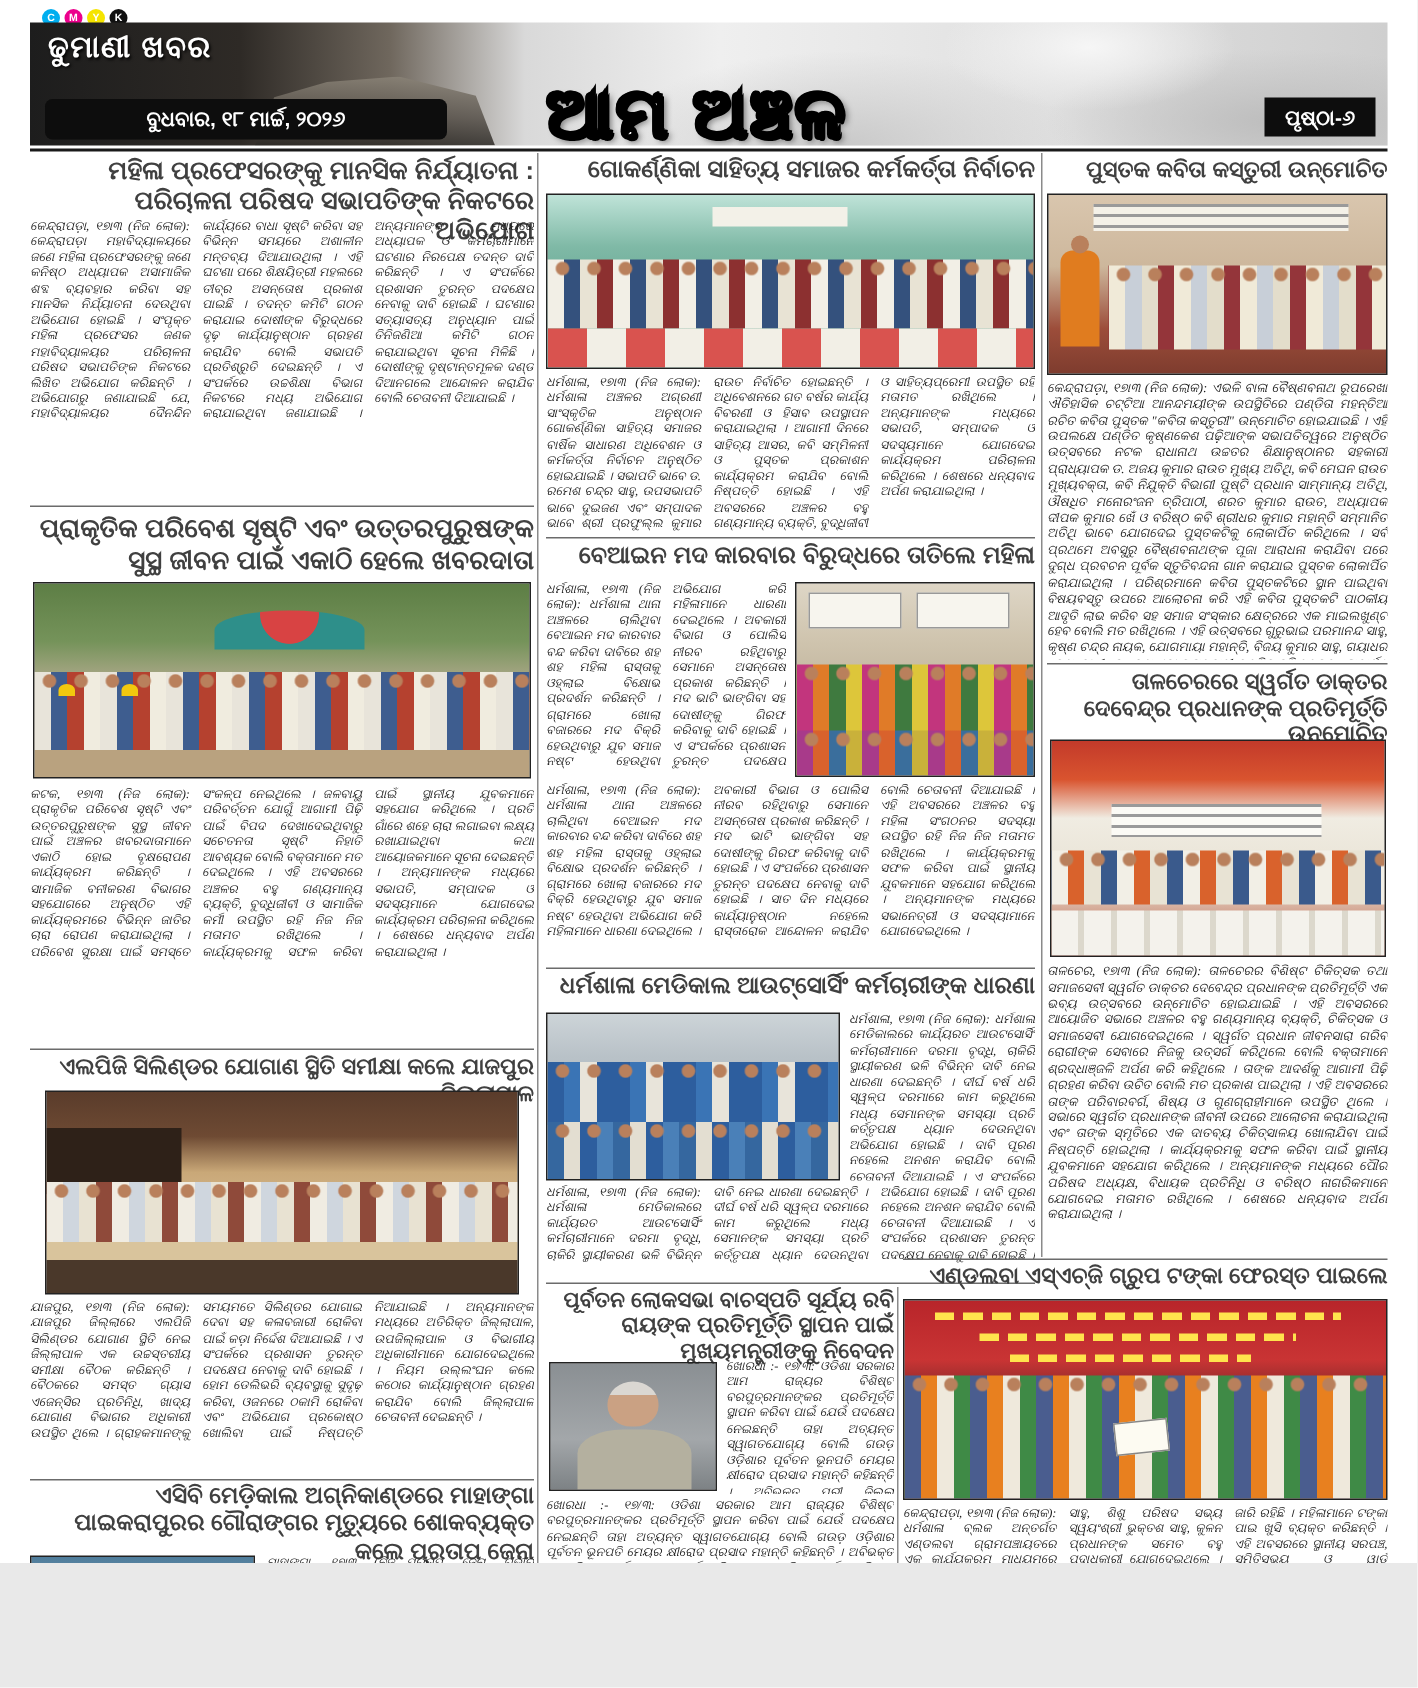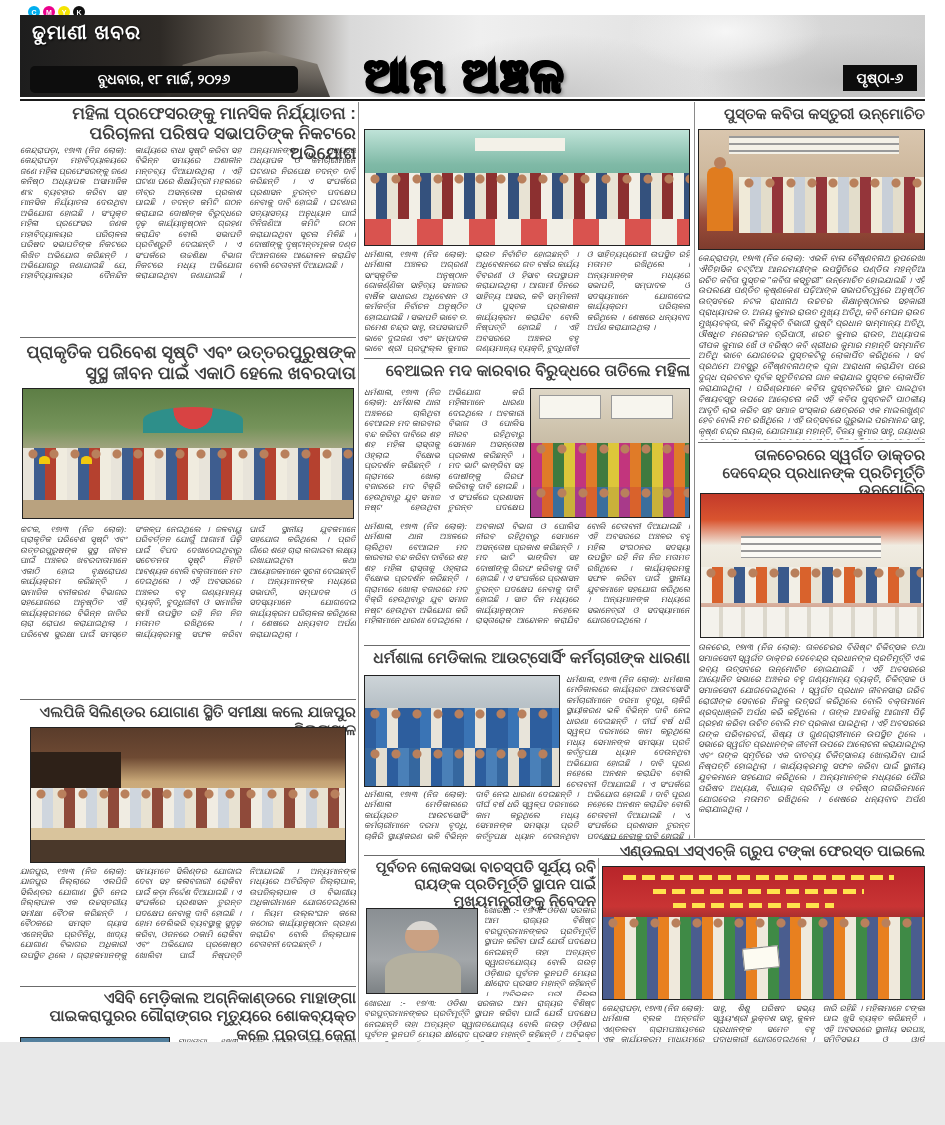--- a/index.html
+++ b/index.html
@@ -101,20 +101,21 @@
   </div>
   <div class="abs body-text cols3" style="left:20px;top:867px;width:336px;height:116px;">ଯାଜପୁର, ୧୭ା୩ (ନିଜ ଲୋକ): ଯାଜପୁର ଜିଲ୍ଲାରେ ଏଲପିଜି ସିଲିଣ୍ଡର ଯୋଗାଣ ସ୍ଥିତି ନେଇ ଜିଲ୍ଲାପାଳ ଏକ ଉଚ୍ଚସ୍ତରୀୟ ସମୀକ୍ଷା ବୈଠକ କରିଛନ୍ତି । ବୈଠକରେ ସମସ୍ତ ଗ୍ୟାସ ଏଜେନ୍ସିର ପ୍ରତିନିଧି, ଖାଦ୍ୟ ଯୋଗାଣ ବିଭାଗର ଅଧିକାରୀ ଉପସ୍ଥିତ ଥିଲେ । ଗ୍ରାହକମାନଙ୍କୁ ସମୟମତେ ସିଲିଣ୍ଡର ଯୋଗାଇ ଦେବା ସହ କଳାବଜାରୀ ରୋକିବା ପାଇଁ କଡ଼ା ନିର୍ଦ୍ଦେଶ ଦିଆଯାଇଛି । ଏ ସଂପର୍କରେ ପ୍ରଶାସନ ତୁରନ୍ତ ପଦକ୍ଷେପ ନେବାକୁ ଦାବି ହୋଇଛି । ହୋମ ଡେଲିଭରି ବ୍ୟବସ୍ଥାକୁ ସୁଦୃଢ଼ କରିବା, ଓଜନରେ ଠକାମି ରୋକିବା ଏବଂ ଅଭିଯୋଗ ପ୍ରକୋଷ୍ଠ ଖୋଲିବା ପାଇଁ ନିଷ୍ପତ୍ତି ନିଆଯାଇଛି । ଅନ୍ୟମାନଙ୍କ ମଧ୍ୟରେ ଅତିରିକ୍ତ ଜିଲ୍ଲାପାଳ, ଉପଜିଲ୍ଲାପାଳ ଓ ବିଭାଗୀୟ ଅଧିକାରୀମାନେ ଯୋଗଦେଇଥିଲେ । ନିୟମ ଉଲ୍ଲଂଘନ କଲେ କଠୋର କାର୍ଯ୍ୟାନୁଷ୍ଠାନ ଗ୍ରହଣ କରାଯିବ ବୋଲି ଜିଲ୍ଲାପାଳ ଚେତାବନୀ ଦେଇଛନ୍ତି ।</div>
   <div class="abs hrule thin" style="left:20px;top:986px;width:336px;"></div>
 
   <div class="abs headline" style="left:20px;top:989px;width:336px;font-size:15.5px;">ଏସିବି ମେଡ଼ିକାଲ ଅଗ୍ନିକାଣ୍ଡରେ ମାହାଙ୍ଗା ପାଇକରାପୁରର ଗୌରାଙ୍ଗର ମୃତ୍ୟୁରେ ଶୋକବ୍ୟକ୍ତ କଲେ ପ୍ରତାପ ଜେନା</div>
   <div class="abs photo" style="left:20px;top:1037px;width:150px;height:66px;background:linear-gradient(180deg,#4f7d9c 0%,#6e93ab 35%,#c7b89b 60%,#b7a78a 100%);">
     <div class="layer crowd" style="bottom:0;height:34px;--c1:#efe9db;--c2:#b9543c;--c3:#e3dccb;--c4:#5b6f52;"></div>
   </div>
   <div class="abs body-text cols2" style="left:178px;top:1037px;width:178px;height:66px;font-size:8px;">ମାହାଙ୍ଗା, ୧୭ା୩ (ନିଜ ଲୋକ): ଏସିବି ମେଡିକାଲ ଅଗ୍ନିକାଣ୍ଡରେ ପ୍ରାଣ ହରାଇଥିବା ମାହାଙ୍ଗା ପାଇକରାପୁରର ଗୌରାଙ୍ଗର ମୃତ୍ୟୁରେ ପୂର୍ବତନ ମନ୍ତ୍ରୀ ପ୍ରତାପ ଜେନା ଗଭୀର ଶୋକବ୍ୟକ୍ତ କରିଛନ୍ତି । ମୃତକଙ୍କ ପରିବାରକୁ ଭେଟି ସେ ସମବେଦନା ଜଣାଇବା ସହ ସମ୍ଭବ ସହାୟତା ଯୋଗାଇଦେବାକୁ ପ୍ରତିଶ୍ରୁତି ଦେଇଛନ୍ତି । ଏହି ଅବସରରେ ଅଞ୍ଚଳର ବହୁ ଗଣ୍ୟମାନ୍ୟ ବ୍ୟକ୍ତି ଉପସ୍ଥିତ ଥିଲେ । ମୃତକଙ୍କ ପରିବାରକୁ ଉପଯୁକ୍ତ କ୍ଷତିପୂରଣ ଦେବାକୁ ସେ ସରକାରଙ୍କ ନିକଟରେ ଦାବି କରିଛନ୍ତି ।</div>
 
+  <div class="abs headline" style="left:364px;top:105px;width:326px;font-size:16px;">ଗୋକର୍ଣ୍ଣିକା ସାହିତ୍ୟ ସମାଜର କର୍ମକର୍ତ୍ତା ନିର୍ବାଚନ</div>
   <div class="abs photo" style="left:364px;top:129px;width:326px;height:117px;background:linear-gradient(180deg,#bfe3d8 0%,#7fb9a6 30%,#67a894 60%,#58947f 100%);">
     <div class="layer" style="top:8px;left:110px;width:90px;height:13px;background:#f3f1e8;"></div>
     <div class="layer crowd" style="bottom:26px;height:46px;--c1:#f2efe6;--c2:#34517d;--c3:#e8e3d4;--c4:#8c3030;"></div>
     <div class="layer" style="bottom:0;height:26px;background:repeating-linear-gradient(90deg,#d9534f 0 26px,#f2efe6 26px 52px);"></div>
   </div>
   <div class="abs body-text cols3" style="left:364px;top:250px;width:326px;height:106px;">ଧର୍ମଶାଳା, ୧୭ା୩ (ନିଜ ଲୋକ): ଧର୍ମଶାଳା ଅଞ୍ଚଳର ଅଗ୍ରଣୀ ସାଂସ୍କୃତିକ ଅନୁଷ୍ଠାନ ଗୋକର୍ଣ୍ଣିକା ସାହିତ୍ୟ ସମାଜର ବାର୍ଷିକ ସାଧାରଣ ଅଧିବେଶନ ଓ କର୍ମକର୍ତ୍ତା ନିର୍ବାଚନ ଅନୁଷ୍ଠିତ ହୋଇଯାଇଛି । ସଭାପତି ଭାବେ ଡ. ରମେଶ ଚନ୍ଦ୍ର ସାହୁ, ଉପସଭାପତି ଭାବେ ଦୁଇଜଣ ଏବଂ ସମ୍ପାଦକ ଭାବେ ଶ୍ରୀ ପ୍ରଫୁଲ୍ଲ କୁମାର ରାଉତ ନିର୍ବାଚିତ ହୋଇଛନ୍ତି । ଅଧିବେଶନରେ ଗତ ବର୍ଷର କାର୍ଯ୍ୟ ବିବରଣୀ ଓ ହିସାବ ଉପସ୍ଥାପନ କରାଯାଇଥିଲା । ଆଗାମୀ ଦିନରେ ସାହିତ୍ୟ ଆସର, କବି ସମ୍ମିଳନୀ ଓ ପୁସ୍ତକ ପ୍ରକାଶନ କାର୍ଯ୍ୟକ୍ରମ କରାଯିବ ବୋଲି ନିଷ୍ପତ୍ତି ହୋଇଛି । ଏହି ଅବସରରେ ଅଞ୍ଚଳର ବହୁ ଗଣ୍ୟମାନ୍ୟ ବ୍ୟକ୍ତି, ବୁଦ୍ଧିଜୀବୀ ଓ ସାହିତ୍ୟପ୍ରେମୀ ଉପସ୍ଥିତ ରହି ମତାମତ ରଖିଥିଲେ । ଅନ୍ୟମାନଙ୍କ ମଧ୍ୟରେ ସଭାପତି, ସମ୍ପାଦକ ଓ ସଦସ୍ୟମାନେ ଯୋଗଦେଇ କାର୍ଯ୍ୟକ୍ରମ ପରିଚାଳନା କରିଥିଲେ । ଶେଷରେ ଧନ୍ୟବାଦ ଅର୍ପଣ କରାଯାଇଥିଲା ।</div>
   <div class="abs hrule thin" style="left:364px;top:358px;width:326px;"></div>
 
   <div class="abs headline" style="left:364px;top:362px;width:326px;font-size:16px;">ବେଆଇନ ମଦ କାରବାର ବିରୁଦ୍ଧରେ ତାତିଲେ ମହିଳା</div>
   <div class="abs photo" style="left:530px;top:388px;width:160px;height:130px;background:linear-gradient(180deg,#ded6c6 0%,#cfc4ae 30%,#a89a80 100%);">

